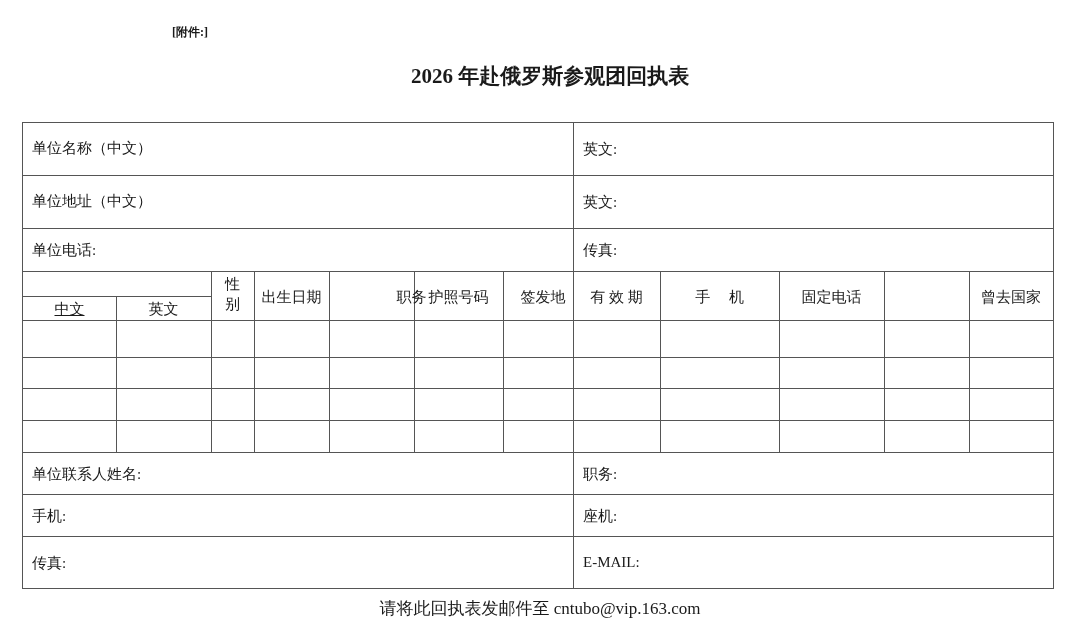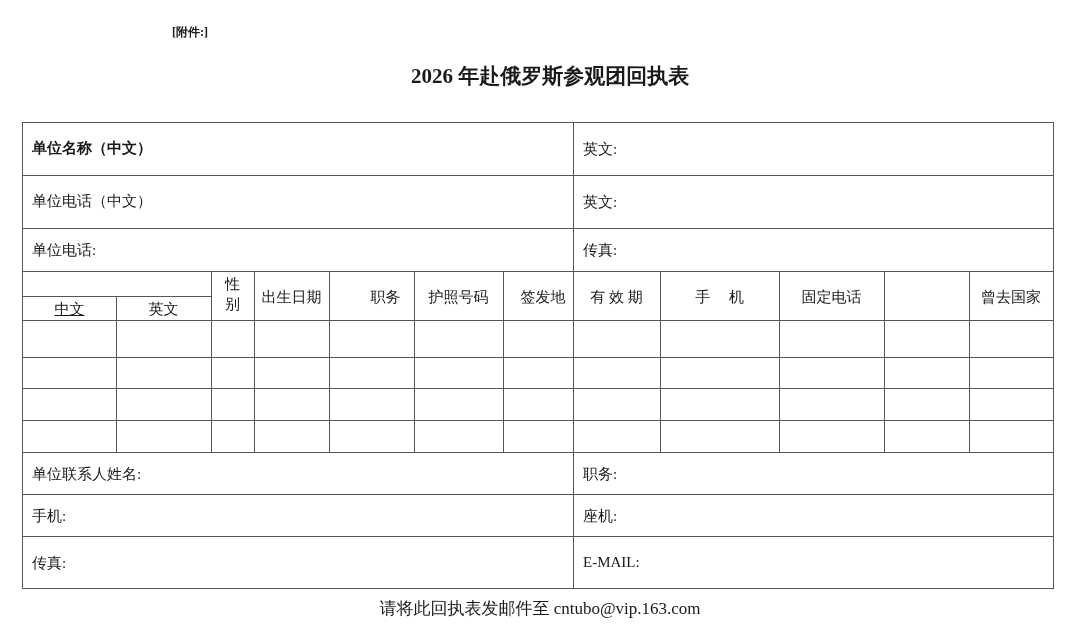--- a/index.html
+++ b/index.html
@@ -43,35 +43,35 @@
   <div class="vl" style="left:188px;top:148px;height:181px;"></div>
   <div class="vl" style="left:231px;top:148px;height:181px;"></div>
   <div class="vl" style="left:306px;top:148px;height:181px;"></div>
   <div class="vl" style="left:391px;top:148px;height:181px;"></div>
   <div class="vl" style="left:480px;top:148px;height:181px;"></div>
   <div class="vl" style="left:637px;top:148px;height:181px;"></div>
   <div class="vl" style="left:756px;top:148px;height:181px;"></div>
   <div class="vl" style="left:861px;top:148px;height:181px;"></div>
   <div class="vl" style="left:946px;top:148px;height:181px;"></div>
 
-  <div class="lbl" style="left:9px;top:16px;font-weight:bold;">单位名称（中文）</div>
+  <div class="lbl" style="left:9px;top:16px;">单位名称（中文）</div>
   <div class="lbl" style="left:560px;top:17px;">英文:</div>
-  <div class="lbl" style="left:9px;top:69px;">单位电话（中文）</div>
+  <div class="lbl" style="left:9px;top:69px;">单位地址（中文）</div>
   <div class="lbl" style="left:560px;top:70px;">英文:</div>
   <div class="lbl" style="left:9px;top:118px;">单位电话:</div>
   <div class="lbl" style="left:560px;top:118px;">传真:</div>
 
   <div class="hdr" style="left:0;width:93px;top:176px;text-decoration:underline;">中文</div>
   <div class="hdr" style="left:93px;width:95px;top:176px;">英文</div>
   <div class="hdr" style="left:188px;width:43px;top:151px;">
     <div>性</div>
     <div>别</div>
   </div>
   <div class="hdr" style="left:231px;width:75px;top:164px;">出生日期</div>
-  <div class="hdr" style="left:296px;width:85px;top:164px;padding-left:24px;">职务</div>
+  <div class="hdr" style="left:322px;width:85px;top:164px;padding-left:24px;">职务</div>
   <div class="hdr" style="left:391px;width:89px;top:164px;">护照号码</div>
   <div class="hdr" style="left:461px;width:70px;top:164px;padding-left:24px;">签发地</div>
   <div class="hdr" style="left:550px;width:87px;top:164px;">有 效 期</div>
   <div class="hdr" style="left:637px;width:119px;top:164px;white-space:pre;">手　 机</div>
   <div class="hdr" style="left:756px;width:105px;top:164px;">固定电话</div>
   <div class="hdr" style="left:946px;width:84px;top:164px;">曾去国家</div>
 
   <div class="cell" style="left:0;top:197px;width:1030px;height:37px;"></div>
   <div class="cell" style="left:0;top:234px;width:1030px;height:31px;"></div>
   <div class="cell" style="left:0;top:265px;width:1030px;height:32px;"></div>

